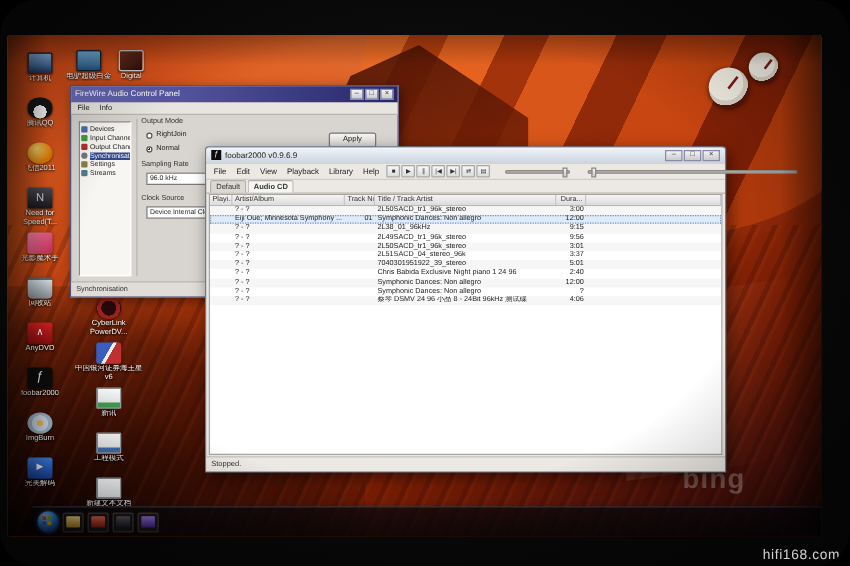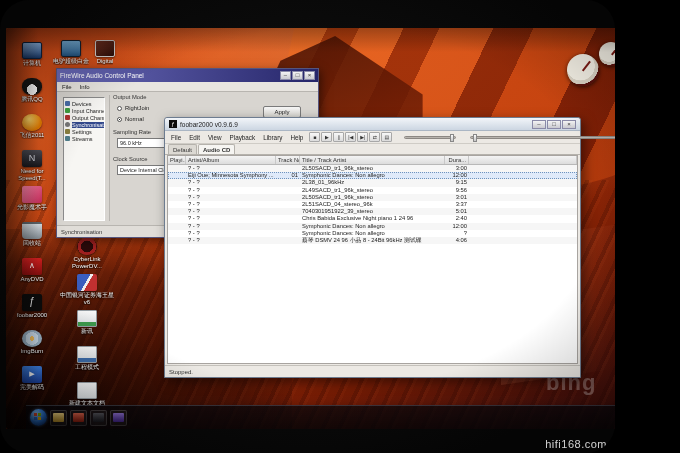--- a/index.html
+++ b/index.html
@@ -1,17 +1,17 @@
 <!DOCTYPE html>
 <html><head>
 <meta charset="utf-8">
 <style>
   html,body{margin:0;padding:0;background:#000;}
   *{box-sizing:border-box;font-family:"Liberation Sans",sans-serif;}
-  .photo{position:relative;width:615px;height:453px;background:radial-gradient(ellipse at 50% 45%,#141414 0%,#050505 80%);overflow:hidden;border-radius:29px;}
+  .photo{position:relative;width:680px;height:453px;background:radial-gradient(ellipse at 50% 45%,#141414 0%,#050505 80%);overflow:hidden;border-radius:29px;}
   .bezel-mark{position:absolute;right:8px;bottom:3px;color:#e8e8e8;font-size:11px;letter-spacing:.5px;opacity:.9;}
 
   
   .screen{position:absolute;left:6px;top:28px;width:651px;height:401px;overflow:hidden;border-radius:2px;
     background:linear-gradient(155deg,#c84414 0%,#d9561c 18%,#b63a0c 38%,#992a07 55%,#731b04 74%,#47100a 90%,#2a0805 100%);}
   .wallpaper{position:absolute;inset:0;}
   .wp-glow{position:absolute;inset:0;background:radial-gradient(ellipse 420px 240px at 62% 10%,rgba(255,160,90,.5),transparent 70%);}
   .rock{position:absolute;}
   .r1{left:42%;top:-6%;width:62%;height:48%;opacity:.9;transform:skewX(-16deg) rotate(-4deg);border-radius:0 0 30% 10%;
     background:linear-gradient(105deg,#e86a24 0 8%,#b23a0a 8% 15%,#e5601e 15% 25%,#9c2c06 25% 33%,#d95418 33% 45%,#8a2405 45% 54%,#c8440f 54% 68%,#7a1c04 68% 80%,#b33a0c 80%);}

